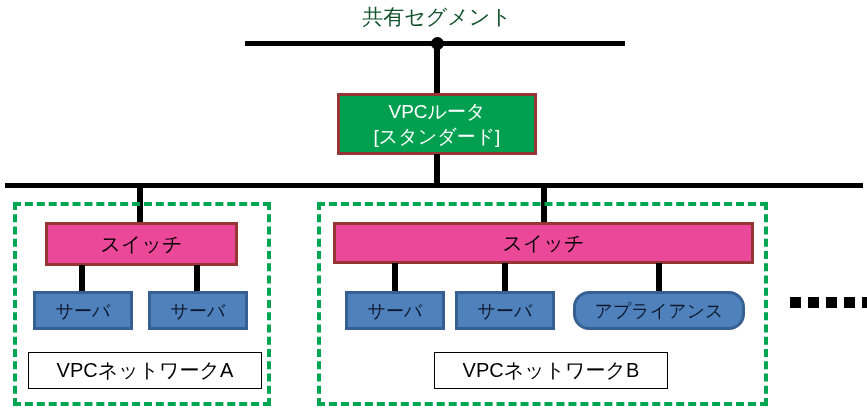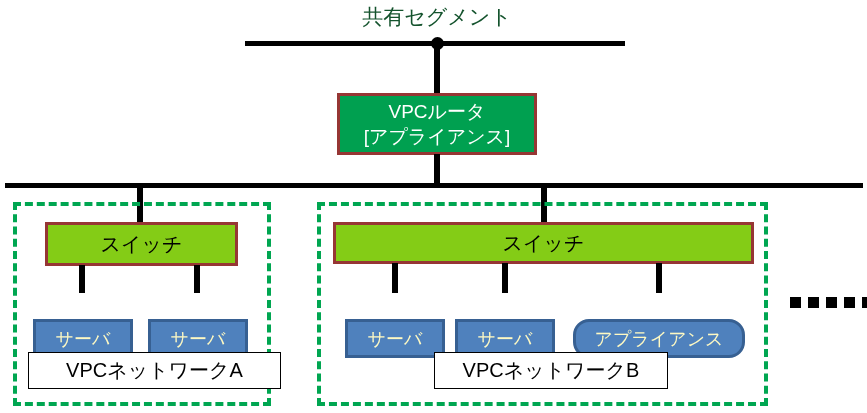--- a/index.html
+++ b/index.html
@@ -57,32 +57,31 @@
     background: #00a050;
     border: 3px solid #963634;
     color: #ffffff;
     font-size: 19px;
     line-height: 25px;
     flex-direction: column;
   }
   .router-box .ln { display: block; }
 
   .switch-box {
-    background: #84cc16;
+    background: #ec4899;
     border: 3px solid #963634;
     color: #000000;
     font-size: 20px;
   }
 
   .server-box {
     background: #4f81bd;
     border: 3px solid #376092;
-    color: #fef9c3;
+    color: #0f172a;
     font-size: 18px;
-    margin-top: 28px;
   }
 
   .netlabel-box {
     background: #ffffff;
     border: 1px solid #000000;
     color: #000000;
     font-size: 20px;
   }
 
   
@@ -113,21 +112,21 @@
 <div id="canvas">
 
   <div class="title" style="left:287px; top:4px; width:300px;">共有セグメント</div>
 
   <div class="line-h" style="left:245px; top:41px; width:380px; height:5px;"></div>
   <div class="dot" style="left:431px; top:37px; width:13px; height:13px;"></div>
   <div class="line-v" style="left:434px; top:44px; width:6px; height:51px;"></div>
 
   <div class="box router-box" style="left:337px; top:93px; width:200px; height:62px;">
     <span class="ln">VPCルータ</span>
-    <span class="ln">[アプライアンス]</span>
+    <span class="ln">[スタンダード]</span>
   </div>
 
   <div class="line-v" style="left:434px; top:154px; width:6px; height:33px;"></div>
 
   <div class="line-h" style="left:5px; top:183px; width:858px; height:5px;"></div>
 
   <div class="line-v" style="left:137px; top:186px; width:6px; height:38px;"></div>
   <div class="line-v" style="left:541px; top:186px; width:6px; height:38px;"></div>
 
   <div class="vpc-container" style="left:13px; top:202px; width:258px; height:204px;"></div>
@@ -139,21 +138,21 @@
   <div class="line-v" style="left:79px; top:265px; width:6px; height:28px;"></div>
   <div class="line-v" style="left:194px; top:265px; width:6px; height:28px;"></div>
 
   <div class="box server-box" style="left:33px; top:291px; width:100px; height:39px;">
     <span>サーバ</span>
   </div>
   <div class="box server-box" style="left:148px; top:291px; width:100px; height:39px;">
     <span>サーバ</span>
   </div>
 
-  <div class="box netlabel-box" style="left:28px; top:352px; width:253px; height:37px;">
+  <div class="box netlabel-box" style="left:28px; top:352px; width:234px; height:37px;">
     <span>VPCネットワークA</span>
   </div>
 
   <div class="vpc-container" style="left:317px; top:202px; width:451px; height:204px;"></div>
 
   <div class="box switch-box" style="left:333px; top:222px; width:421px; height:42px;">
     <span>スイッチ</span>
   </div>
 
   <div class="line-v" style="left:392px; top:263px; width:6px; height:30px;"></div>

